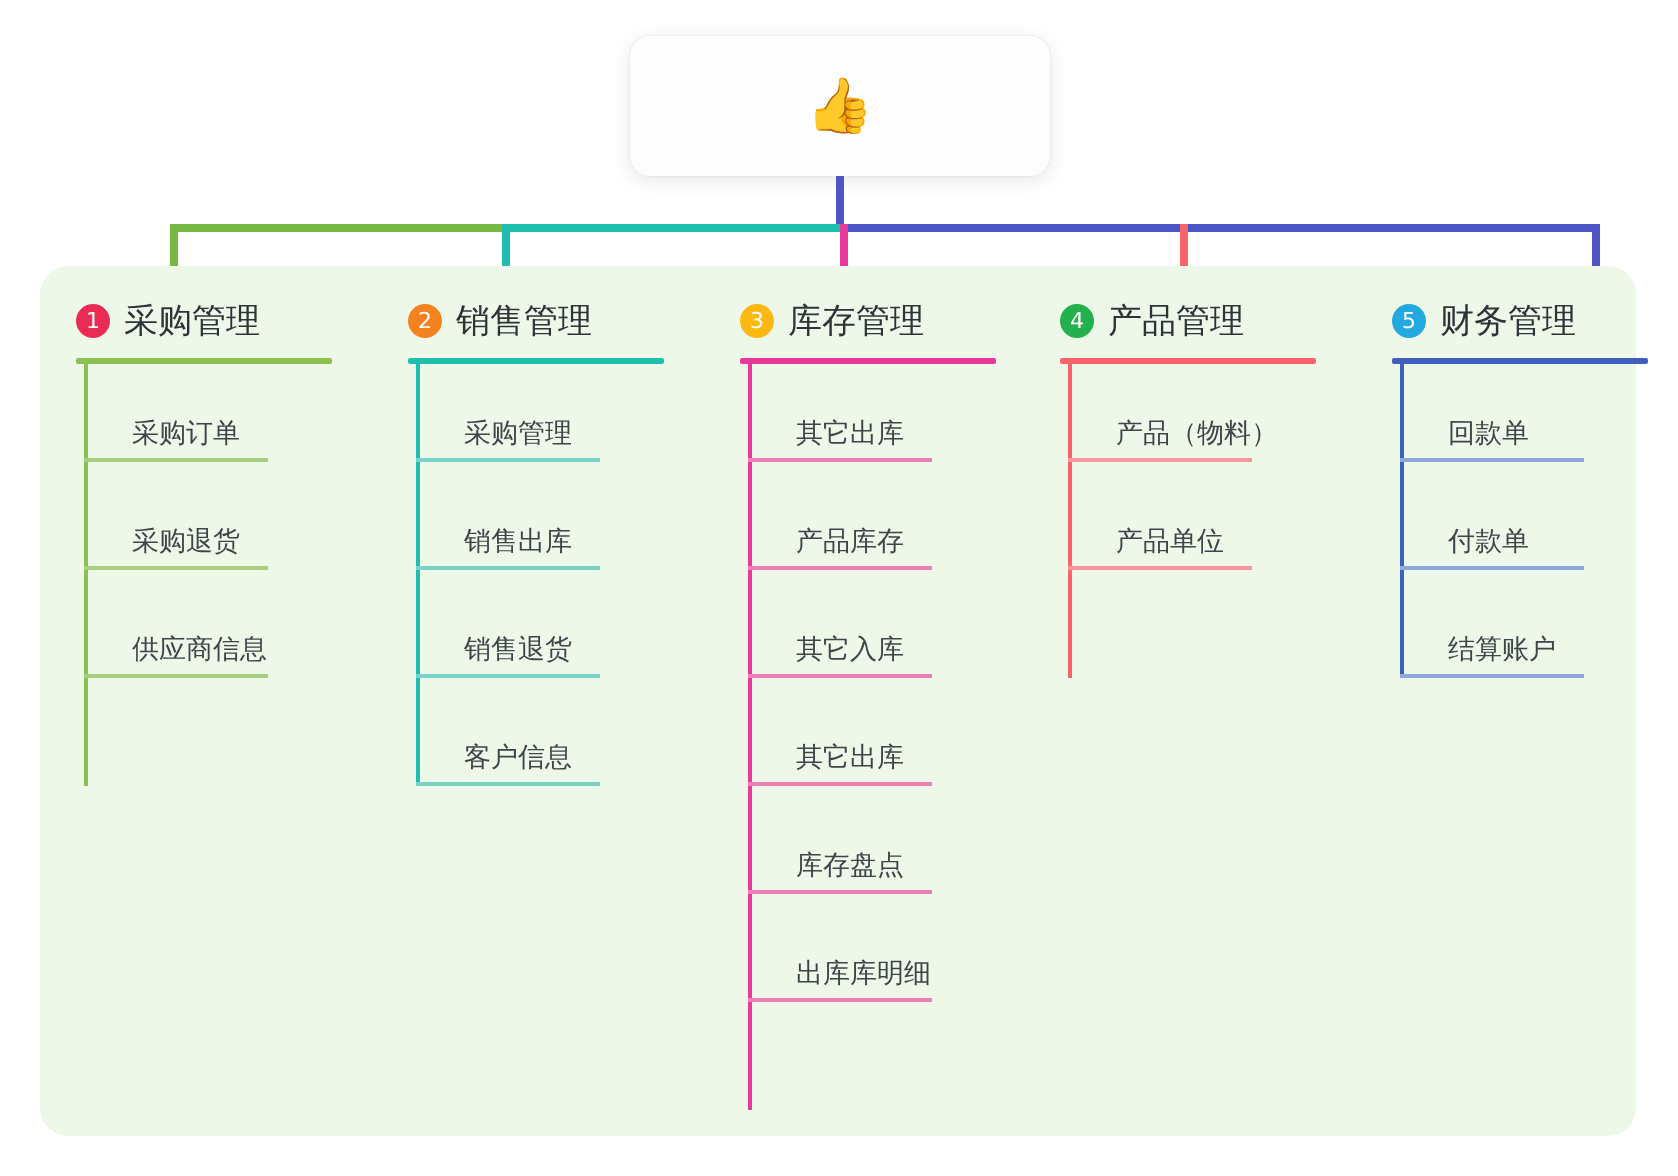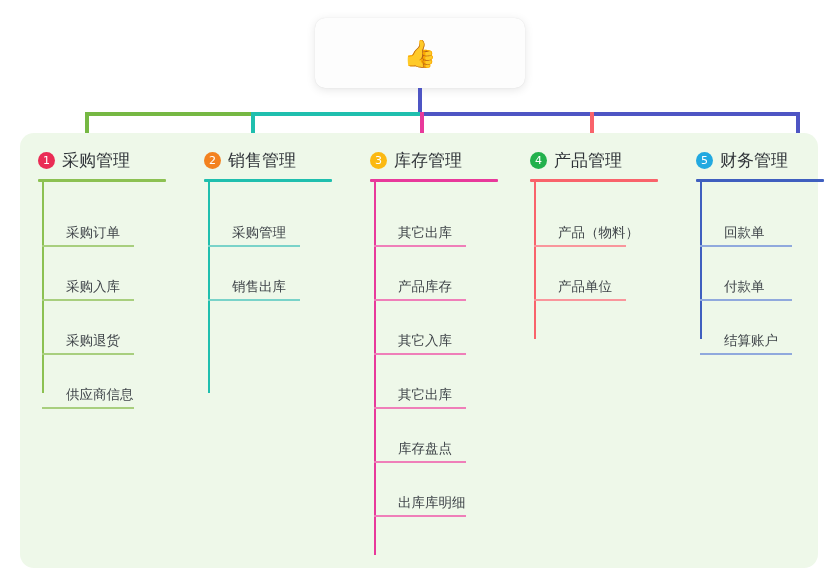--- a/index.html
+++ b/index.html
@@ -116,21 +116,21 @@
   }
   .col-underline {
     height: 3px;
     margin: 6px 0 0 18px;
     width: 128px;
     border-radius: 1px;
   }
   .col-body {
     position: relative;
     margin-left: 22px;
-    padding-top: 16px;
+    padding-top: 0px;
   }
   .spine {
     position: absolute;
     left: 0;
     top: 0;
     width: 2px;
   }
   .leaf {
     position: relative;
     height: 54px;
@@ -181,24 +181,20 @@
         <span class="col-title">采购管理</span>
       </div>
       <div class="col-underline" style="background: rgb(140, 193, 82);"></div>
       <div class="col-body">
         <div class="spine" style="background: rgb(140, 193, 82); height: 211px;"></div>
         <div class="leaf">
           <span class="leaf-label">采购订单</span>
           <div class="leaf-line" style="background: rgb(168, 207, 126);"></div>
         </div>
         <div class="leaf">
-          <span class="leaf-label">采购入库</span>
-          <div class="leaf-line" style="background: rgb(168, 207, 126);"></div>
-        </div>
-        <div class="leaf">
           <span class="leaf-label">采购退货</span>
           <div class="leaf-line" style="background: rgb(168, 207, 126);"></div>
         </div>
         <div class="leaf">
           <span class="leaf-label">供应商信息</span>
           <div class="leaf-line" style="background: rgb(168, 207, 126);"></div>
         </div>
       </div>
     </div>
     <div class="column" style="left: 166px;">
@@ -210,20 +206,28 @@
       <div class="col-body">
         <div class="spine" style="background: rgb(31, 191, 174); height: 211px;"></div>
         <div class="leaf">
           <span class="leaf-label">采购管理</span>
           <div class="leaf-line" style="background: rgb(121, 211, 201);"></div>
         </div>
         <div class="leaf">
           <span class="leaf-label">销售出库</span>
           <div class="leaf-line" style="background: rgb(121, 211, 201);"></div>
         </div>
+        <div class="leaf">
+          <span class="leaf-label">销售退货</span>
+          <div class="leaf-line" style="background: rgb(121, 211, 201);"></div>
+        </div>
+        <div class="leaf">
+          <span class="leaf-label">客户信息</span>
+          <div class="leaf-line" style="background: rgb(121, 211, 201);"></div>
+        </div>
       </div>
     </div>
     <div class="column" style="left: 332px;">
       <div class="col-head">
         <span class="badge" style="background: rgb(251, 185, 18);">3</span>
         <span class="col-title">库存管理</span>
       </div>
       <div class="col-underline" style="background: rgb(232, 57, 155);"></div>
       <div class="col-body">
         <div class="spine" style="background: rgb(232, 57, 155); height: 373px;"></div>

